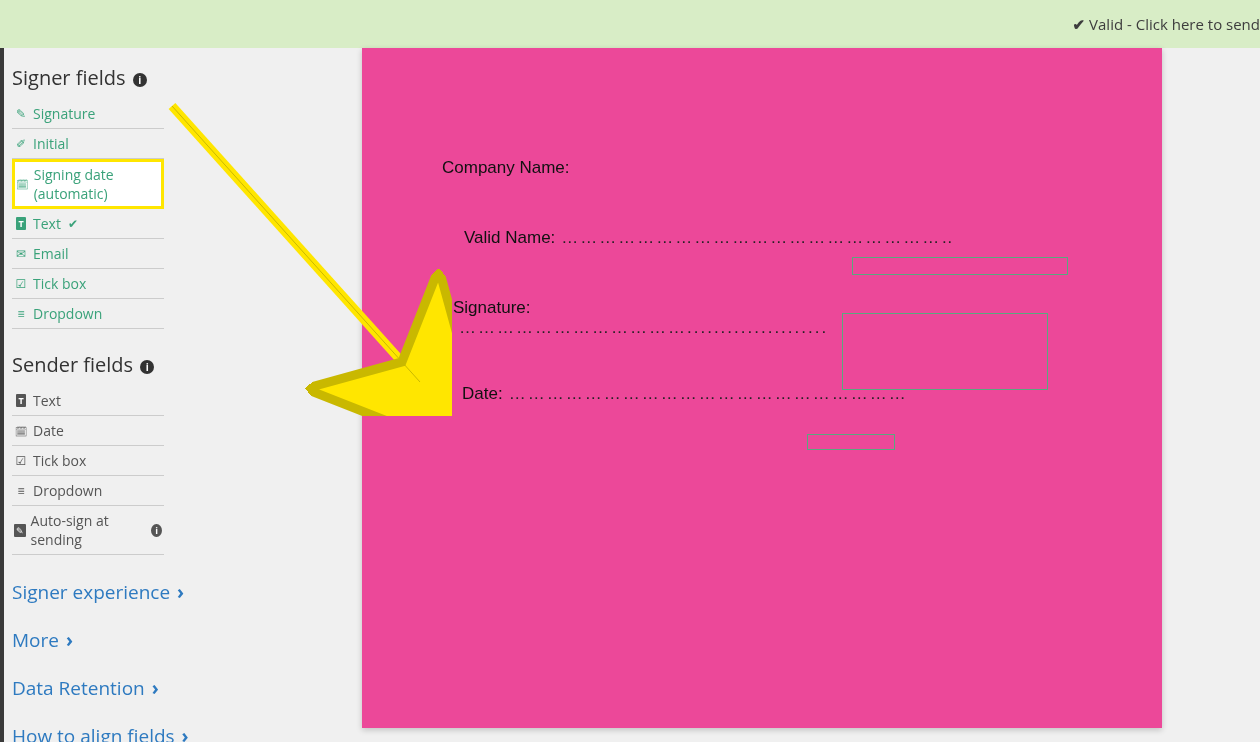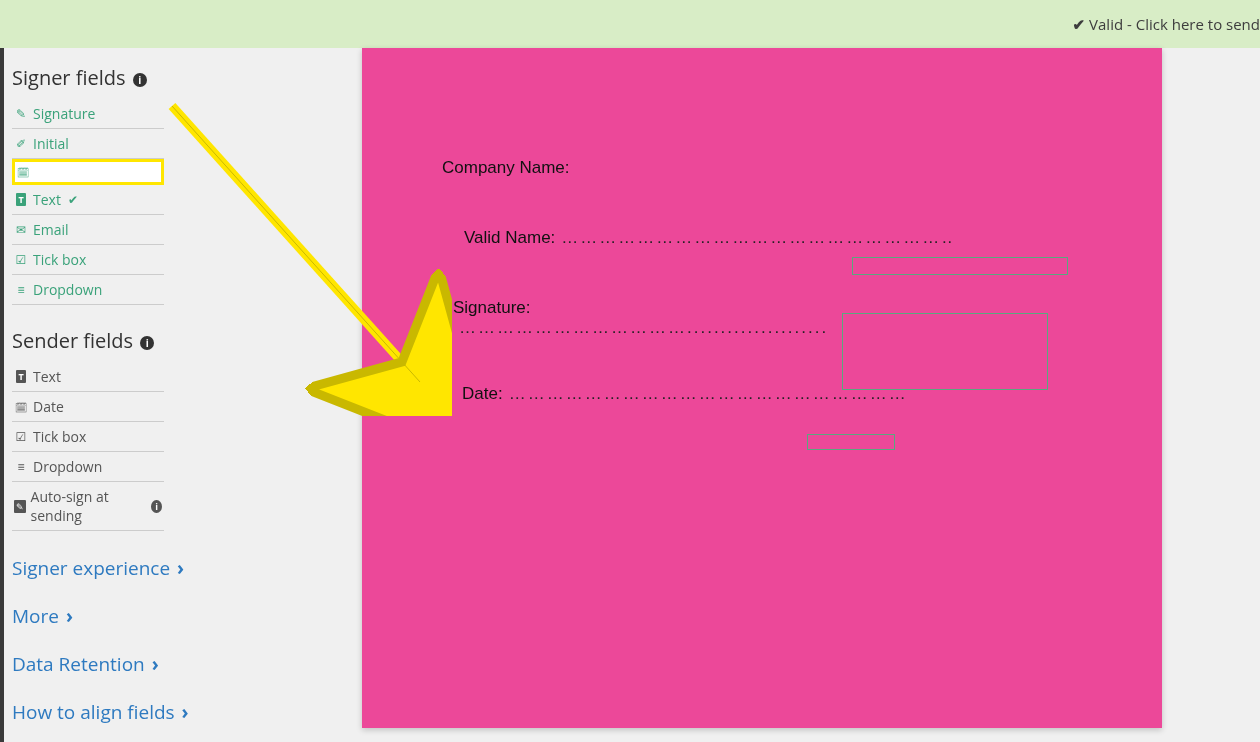--- a/index.html
+++ b/index.html
@@ -184,20 +184,21 @@
       <li class="field-item">
         <span class="ficon g-pencil"></span>
         <span>Signature</span>
       </li>
       <li class="field-item">
         <span class="ficon g-edit"></span>
         <span>Initial</span>
       </li>
       <li class="field-item highlighted">
         <span class="ficon g-cal"></span>
+        <span>Signing date (automatic)</span>
       </li>
       <li class="field-item">
         <span class="ficon g-text"></span>
         <span>Text</span>
         <span class="trailing-check">✔</span>
       </li>
       <li class="field-item">
         <span class="ficon g-mail"></span>
         <span>Email</span>
       </li>

